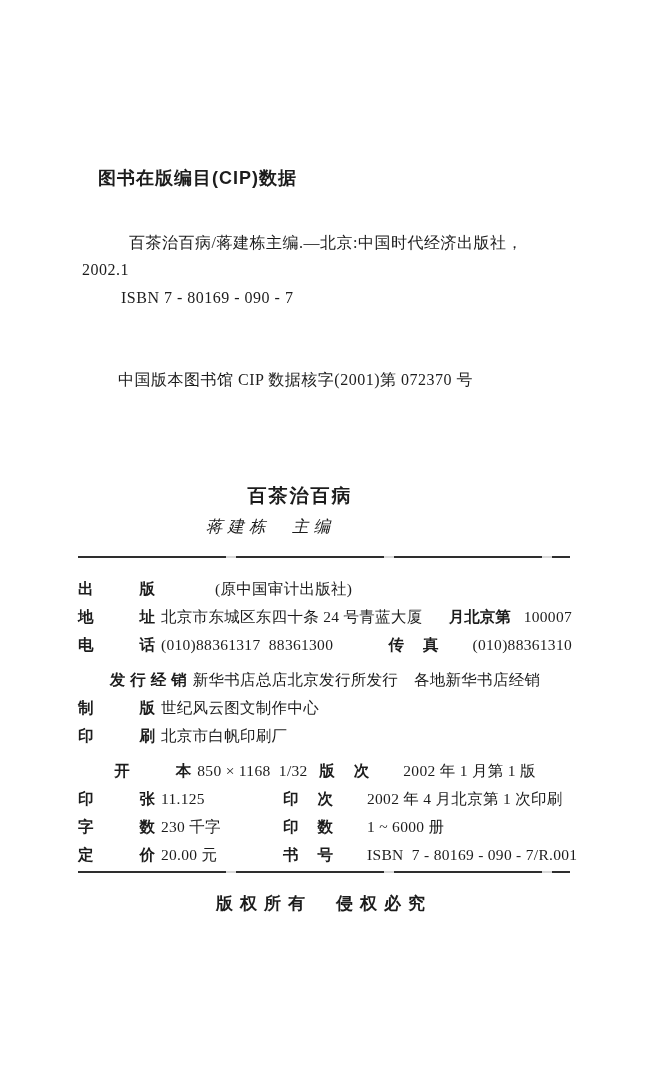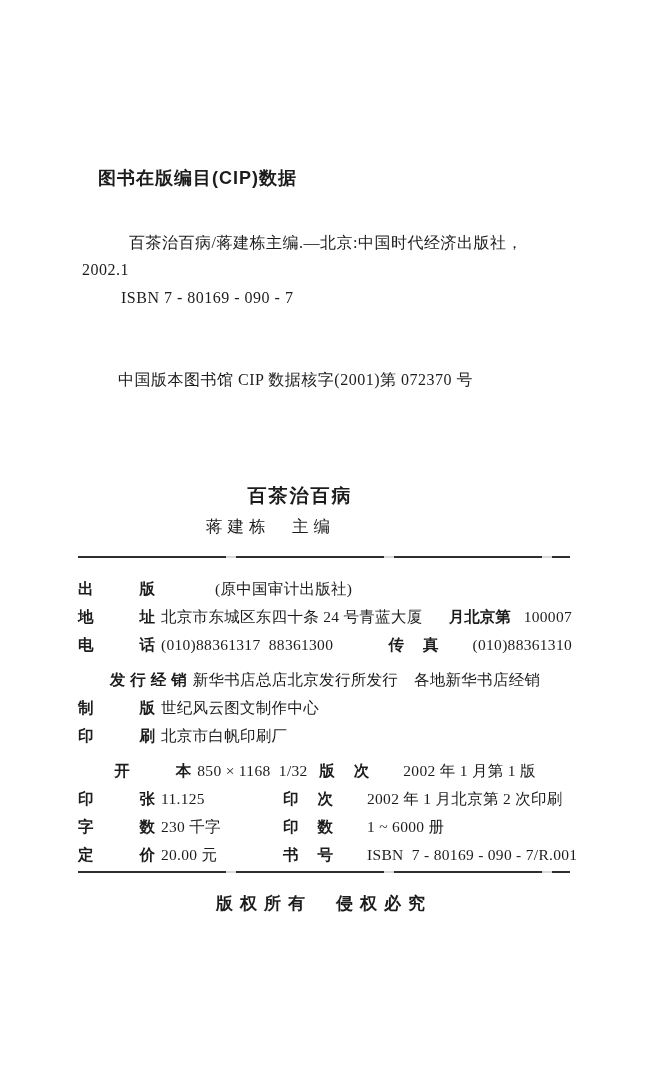--- a/index.html
+++ b/index.html
@@ -29,21 +29,21 @@
   .cip-class{left:75px;top:329px;}
   .cip-record{left:118px;top:370px;}
   
   .book-title{
     left:0;width:600px;top:483px;text-align:center;
     font-family:"Liberation Sans","DejaVu Sans",sans-serif;
     font-weight:bold;font-size:19px;letter-spacing:2px;
   }
   .book-editor{
     left:0;width:541px;top:516px;text-align:center;
-    font-size:16.5px;letter-spacing:5px;
+    font-size:16.5px;letter-spacing:5px;font-style:italic;
   }
   
   .rule{
     left:78px;width:492px;height:2px;
     background:repeating-linear-gradient(90deg,
       #2e2e2e 0px,#2e2e2e 148px,
       rgba(46,46,46,0.18) 148px,rgba(46,46,46,0.18) 158px);
   }
   .rule-top{top:556px;}
   .rule-bottom{top:871px;}
@@ -137,21 +137,21 @@
       <span class="c-lbl">开本</span>
       <span class="c-val-fixed">850 × 1168  1/32</span>
       <span class="c-lbl2">版次</span>
       <span class="c-val">2002 年 1 月第 1 版</span>
     </div>
 
     <div class="c-row">
       <span class="c-lbl">印张</span>
       <span class="c-val-fixed">11.125</span>
       <span class="c-lbl2">印次</span>
-      <span class="c-val">2002 年 1 月北京第 2 次印刷</span>
+      <span class="c-val">2002 年 4 月北京第 1 次印刷</span>
     </div>
 
     <div class="c-row">
       <span class="c-lbl">字数</span>
       <span class="c-val-fixed">230 千字</span>
       <span class="c-lbl2">印数</span>
       <span class="c-val">1 ~ 6000 册</span>
     </div>
 
     <div class="c-row">

